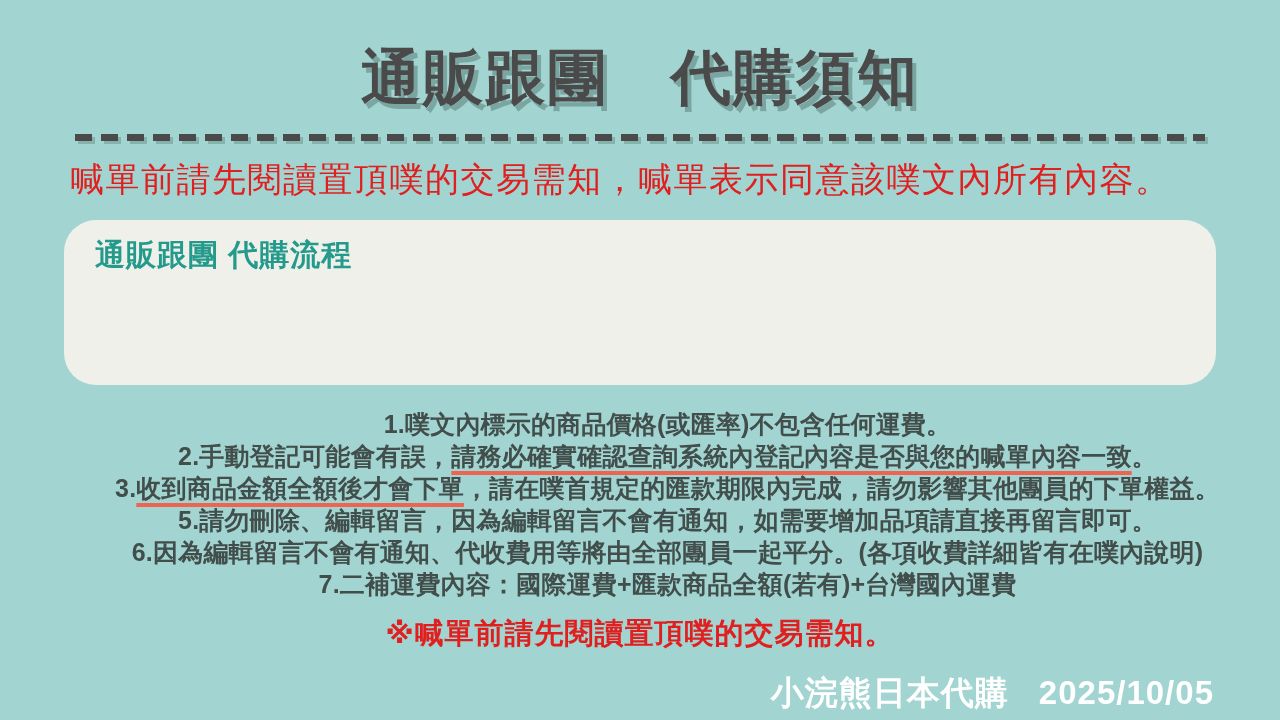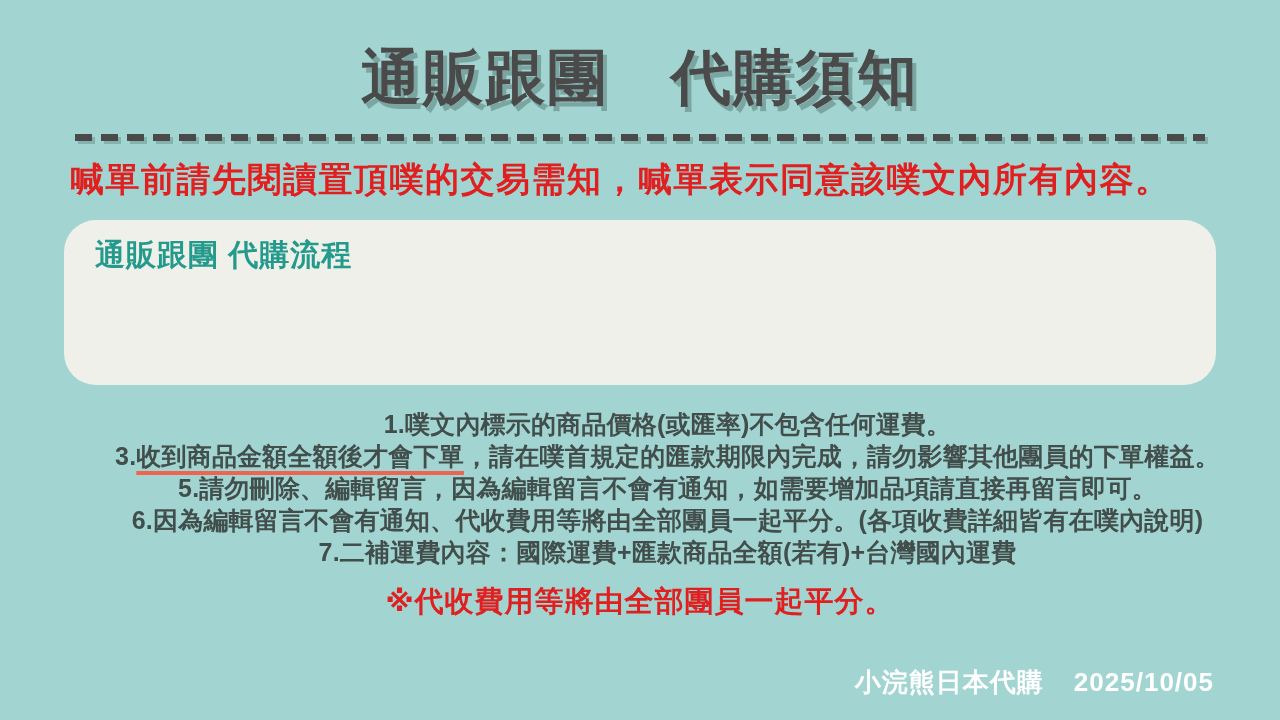--- a/index.html
+++ b/index.html
@@ -35,21 +35,21 @@
   }
   .divider{
     height:7px;
     margin:15px 75px 0 75px;
     background:repeating-linear-gradient(90deg,var(--ink) 0 17px,transparent 17px 26px);
     filter:drop-shadow(3px 3px 0 rgba(60,88,84,.28));
   }
   .intro{
     margin:16px 70px 0 70px;
     font-size:34px;
-    font-weight:700;
+    font-weight:400;
     letter-spacing:1.5px;
     color:var(--red);
     white-space:nowrap;
   }
   .flow-card{
     margin:17px 64px 0 64px;
     height:165px;
     background:var(--card);
     border-radius:32px;
     padding:15px 31px 0 31px;
@@ -119,22 +119,22 @@
     margin-top:14px;
     text-align:center;
     font-size:29px;
     font-weight:800;
     letter-spacing:1px;
     color:var(--red);
   }
   .credit{
     position:absolute;
     right:66px;
-    bottom:20px;
-    font-size:26px;
+    bottom:4px;
+    font-size:33px;
     font-weight:800;
     color:var(--white);
     letter-spacing:1px;
   }
   .credit .date{margin-left:30px;}
 </style>
 </head>
 <body>
 
 <div class="page">
@@ -144,25 +144,26 @@
   <div class="divider"></div>
 
   <p class="intro">喊單前請先閱讀置頂噗的交易需知，喊單表示同意該噗文內所有內容。</p>
 
   <section class="flow-card">
     <h2 class="flow-heading">通販跟團 代購流程</h2>
   </section>
 
   <ol class="rules" id="rules">
       <li><span>1.</span><span>噗文內標示的商品價格(或匯率)不包含任何運費。</span></li>
+      <li><span>2.</span><span>手動登記可能會有誤，</span><span class="u">請務必確實確認查詢系統內登記內容是否與您的喊單內容一致</span><span>。</span></li>
       <li><span>3.</span><span class="u">收到商品金額全額後才會下單</span><span>，請在噗首規定的匯款期限內完成，請勿影響其他團員的下單權益。</span></li>
       <li><span>5.</span><span>請勿刪除、編輯留言，因為編輯留言不會有通知，如需要增加品項請直接再留言即可。</span></li>
       <li><span>6.</span><span>因為編輯留言不會有通知、代收費用等將由全部團員一起平分。(各項收費詳細皆有在噗內說明)</span></li>
       <li><span>7.</span><span>二補運費內容：國際運費+匯款商品全額(若有)+台灣國內運費</span></li>
     </ol>
 
-  <p class="agreement-note">※代收費用等將由全部團員一起平分。</p>
+  <p class="agreement-note">※喊單前請先閱讀置頂噗的交易需知。</p>
 
   <div class="credit">
     <span>小浣熊日本代購</span><span class="date">2025/10/05</span>
   </div>
 
 </div>
 
 </body></html>

